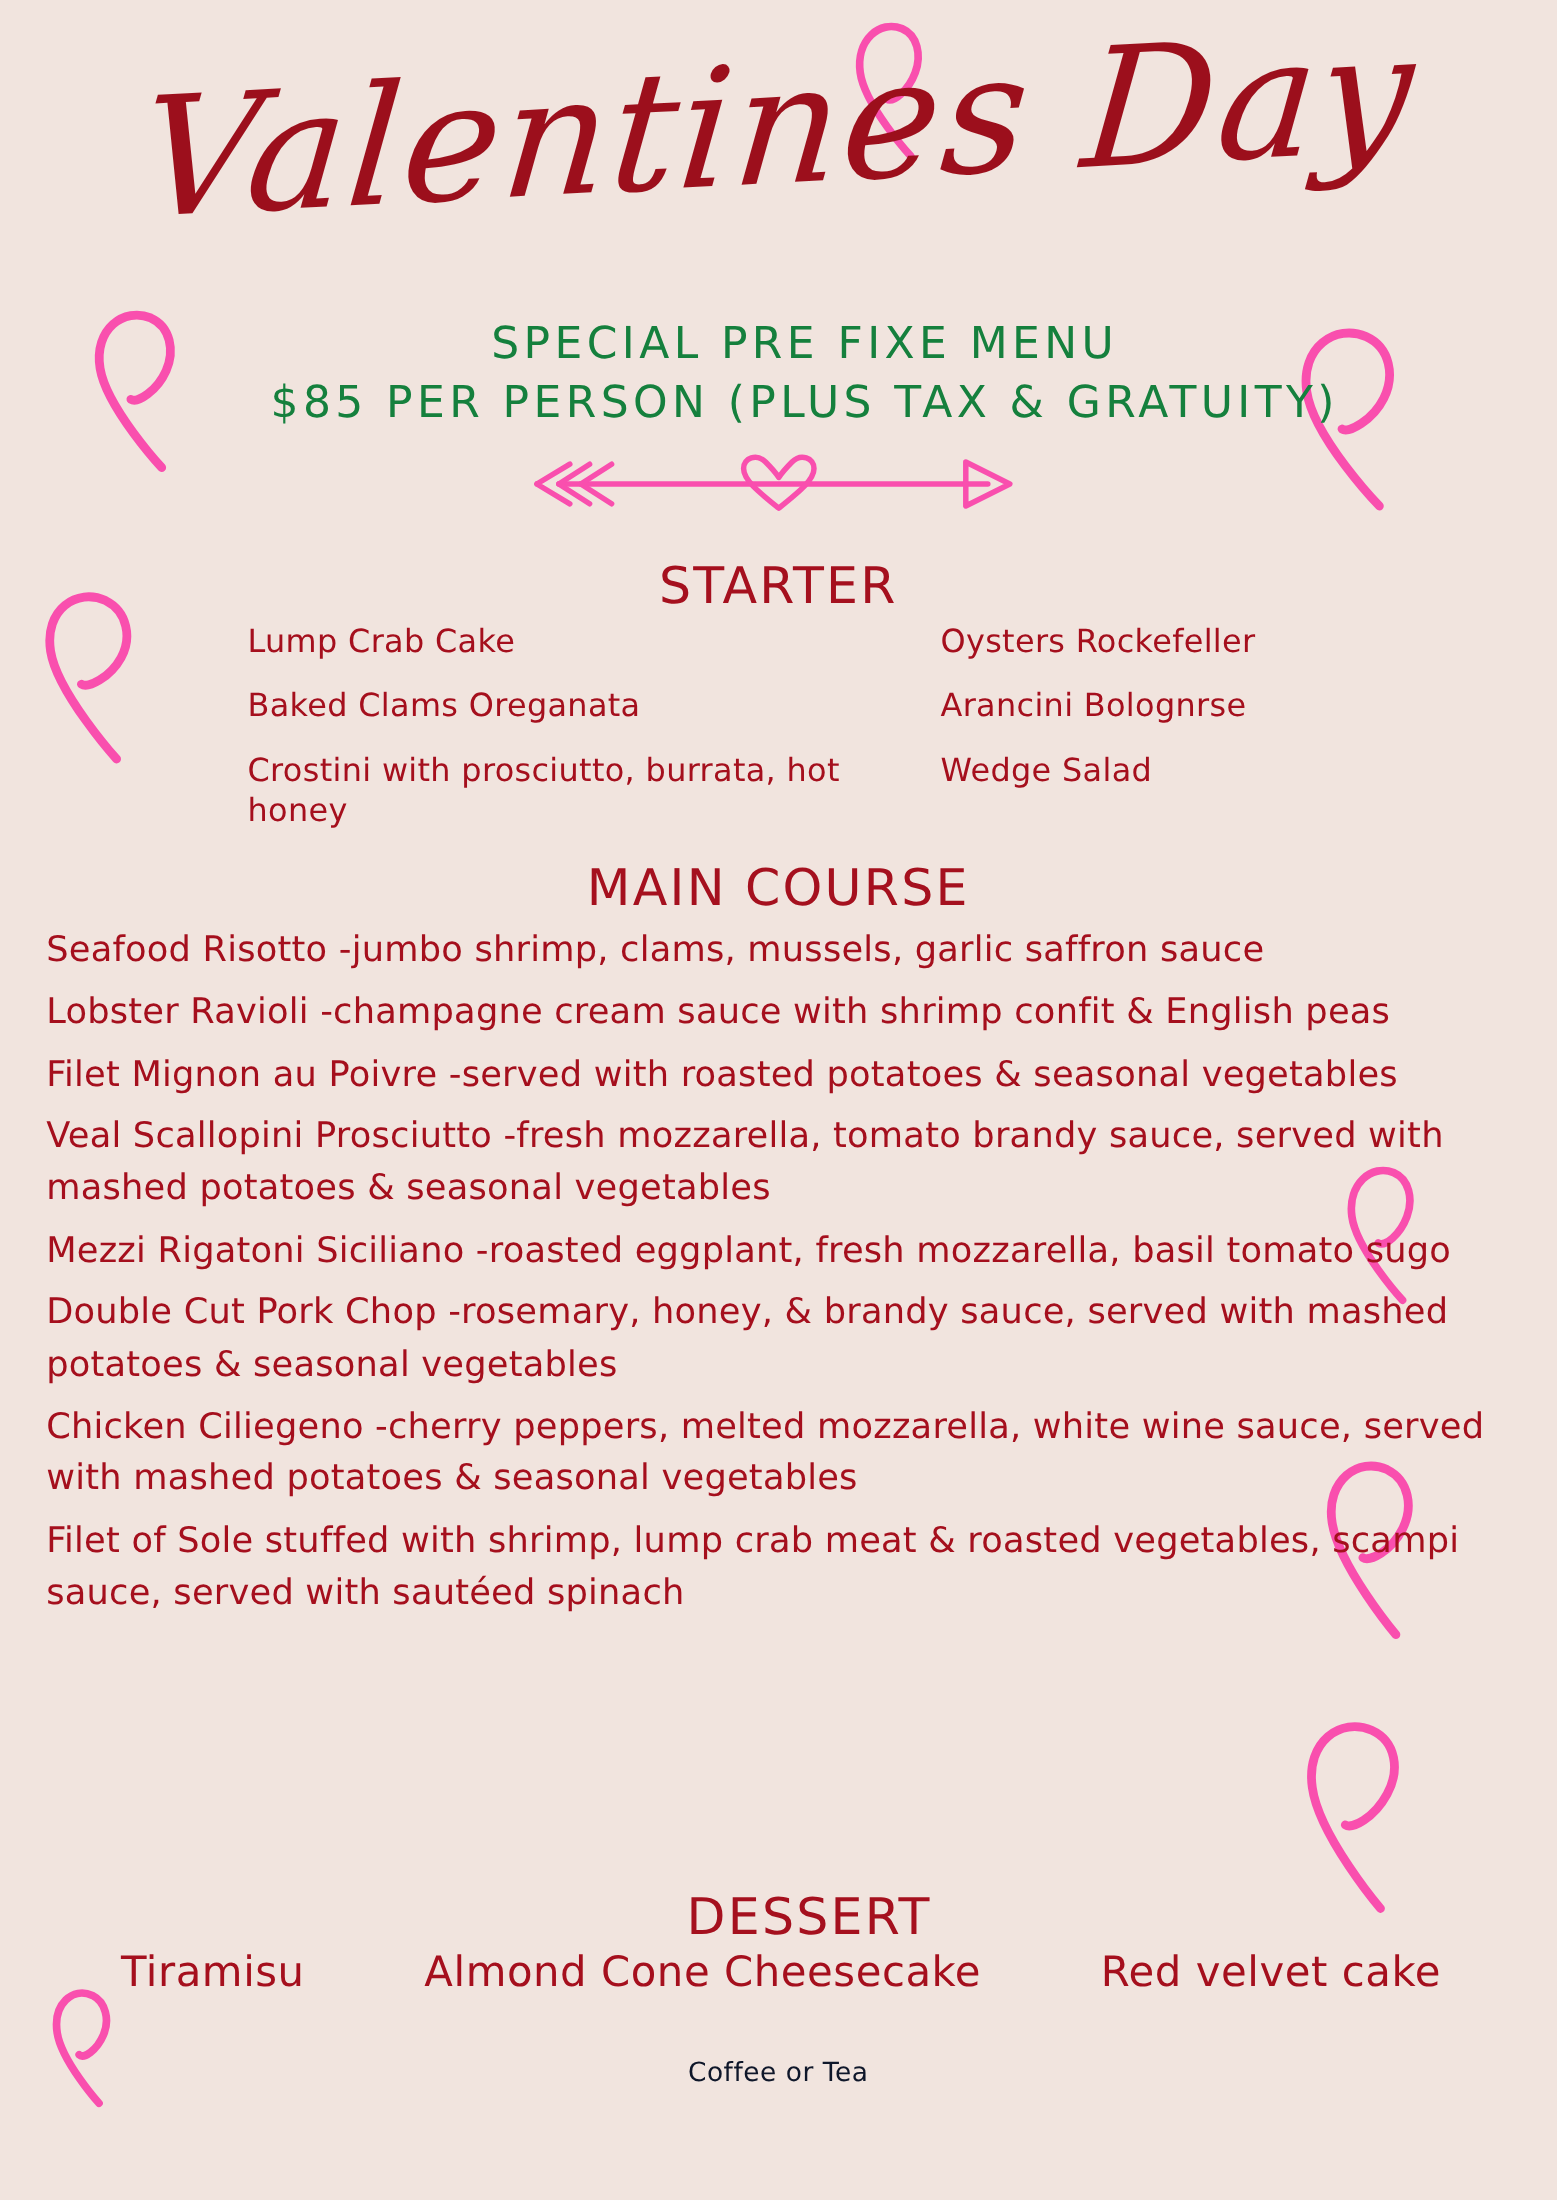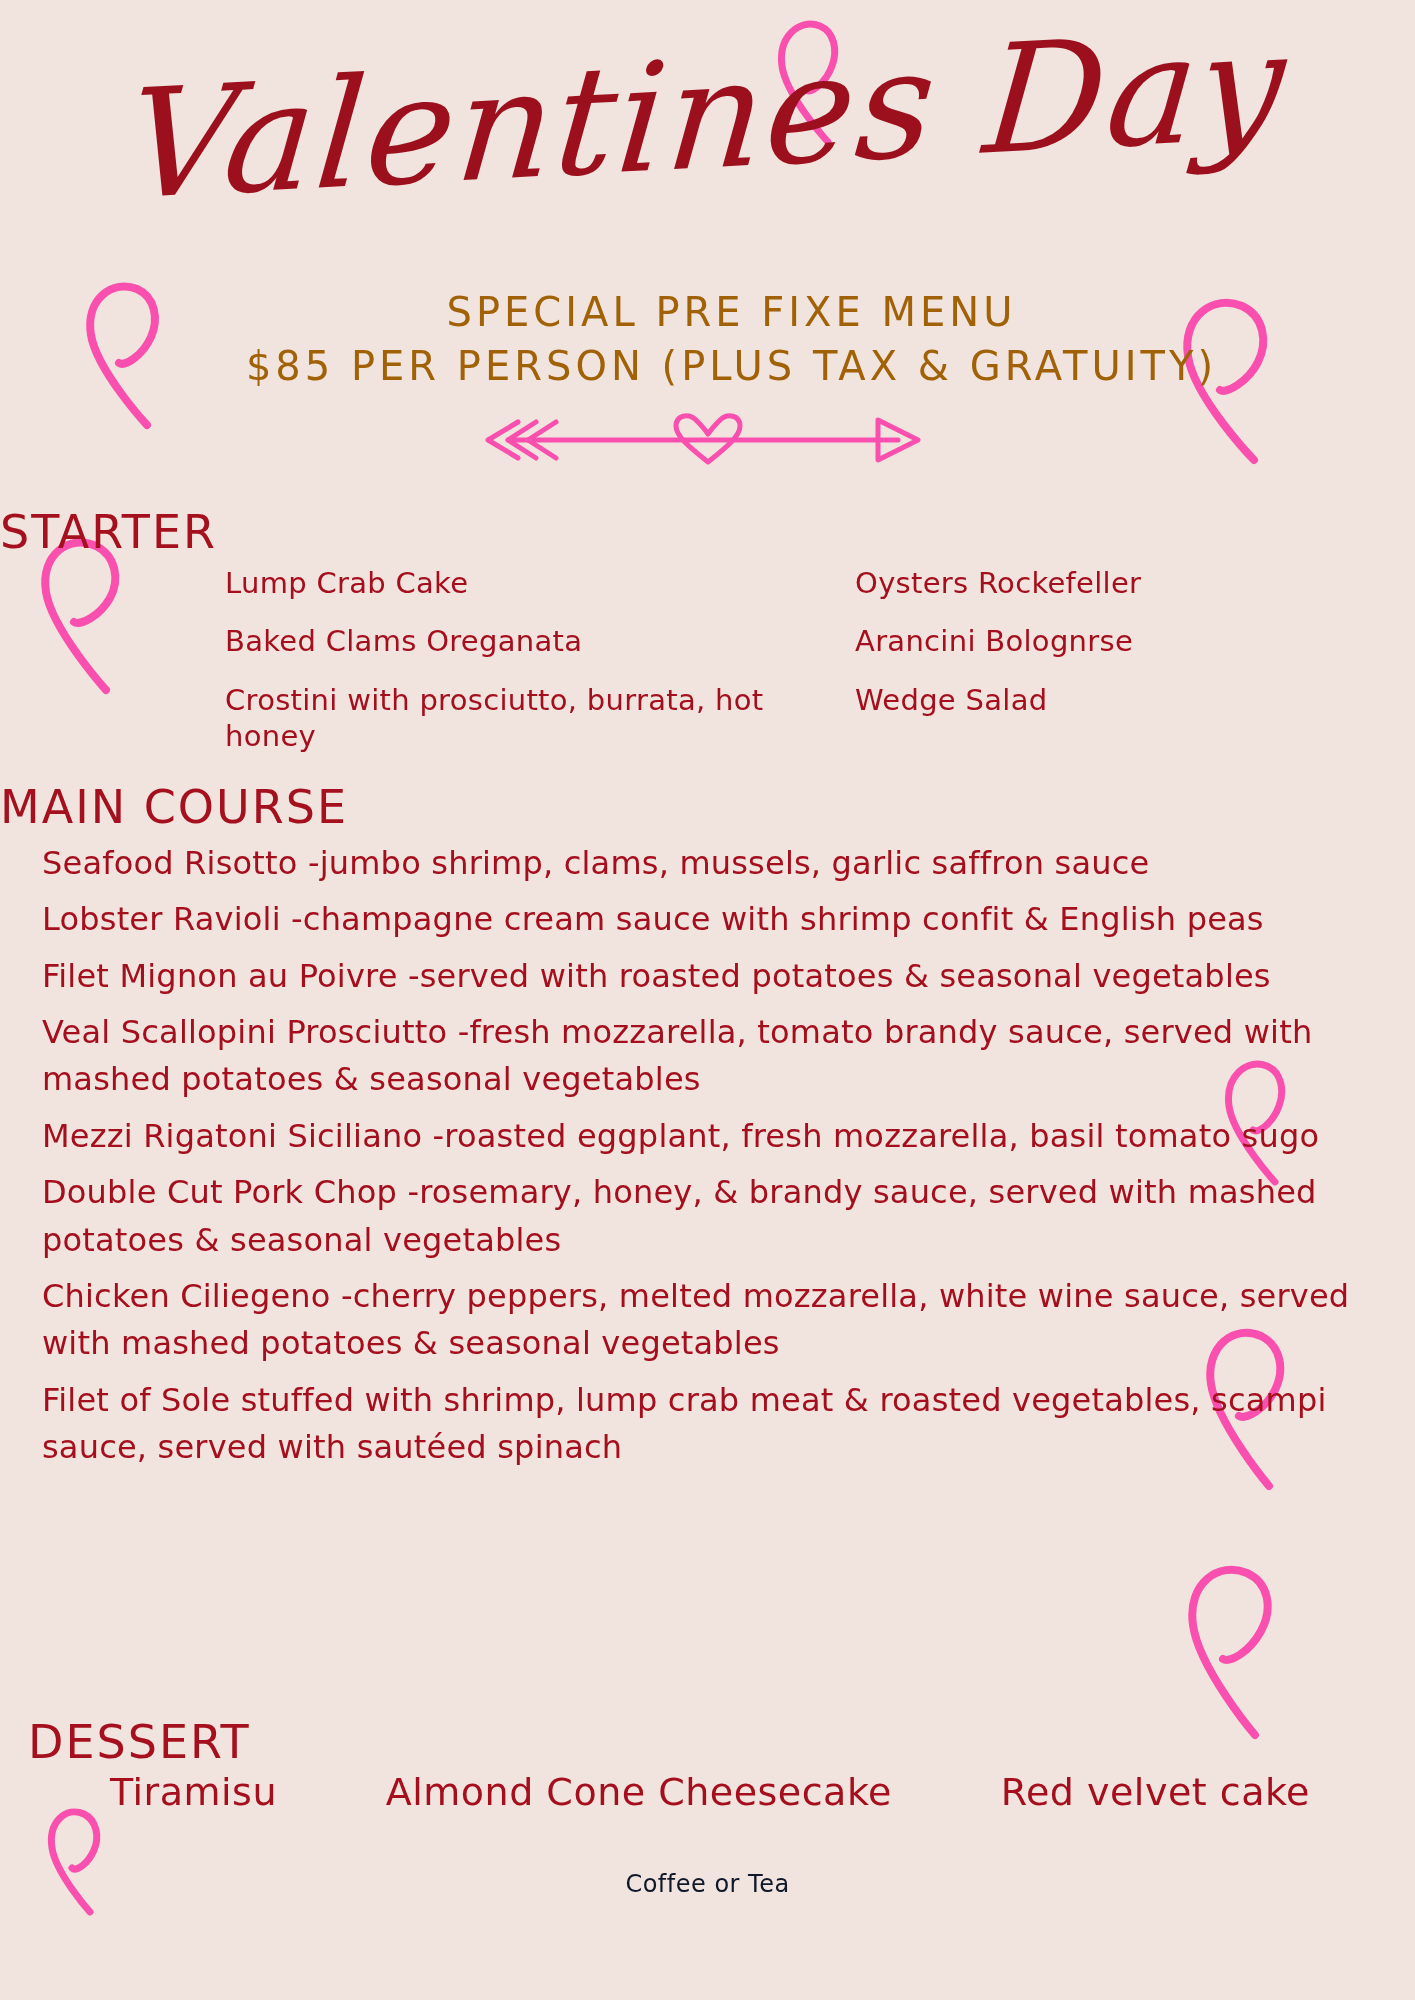--- a/index.html
+++ b/index.html
@@ -55,42 +55,42 @@
     position: absolute;
     left: 0;
     top: 285px;
     width: 1415px;
     text-align: center;
   }
   .subtitle-line {
     font-family: "DejaVu Sans", sans-serif;
     font-size: 40px;
     letter-spacing: 4px;
-    color: #a16207;
+    color: #15803d;
     line-height: 1.35;
     font-weight: 400;
     margin-left: 48px;
   }
 
   
   .arrow-wrap {
     position: absolute;
     top: 410px;
     left: 0;
     width: 1415px;
     text-align: center;
   }
 
   
   .section-head {
     font-family: "DejaVu Sans", sans-serif;
     font-size: 46px;
     letter-spacing: 2px;
     color: #a5101e;
-    text-align: left;
+    text-align: center;
     font-weight: 400;
   }
 
   .starter-head { position: absolute; top: 505px; left: 0; width: 1415px; }
   .main-head    { position: absolute; top: 780px; left: 0; width: 1415px; }
   .dessert-head { position: absolute; top: 1715px; left: 0; width: 1415px; padding-left: 28px; }
 
   
   .starters {
     position: absolute;

